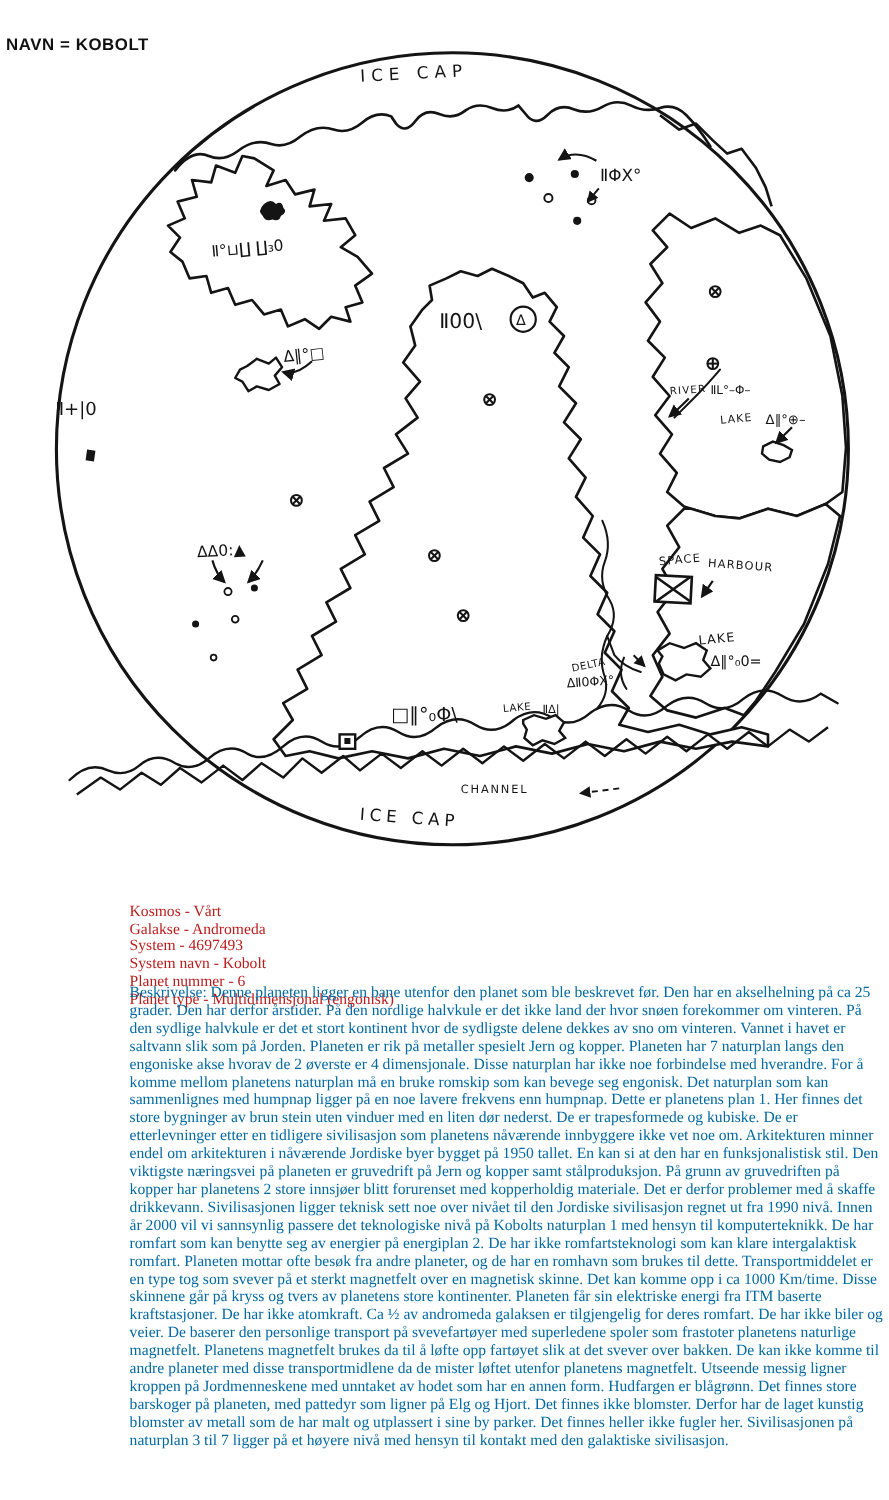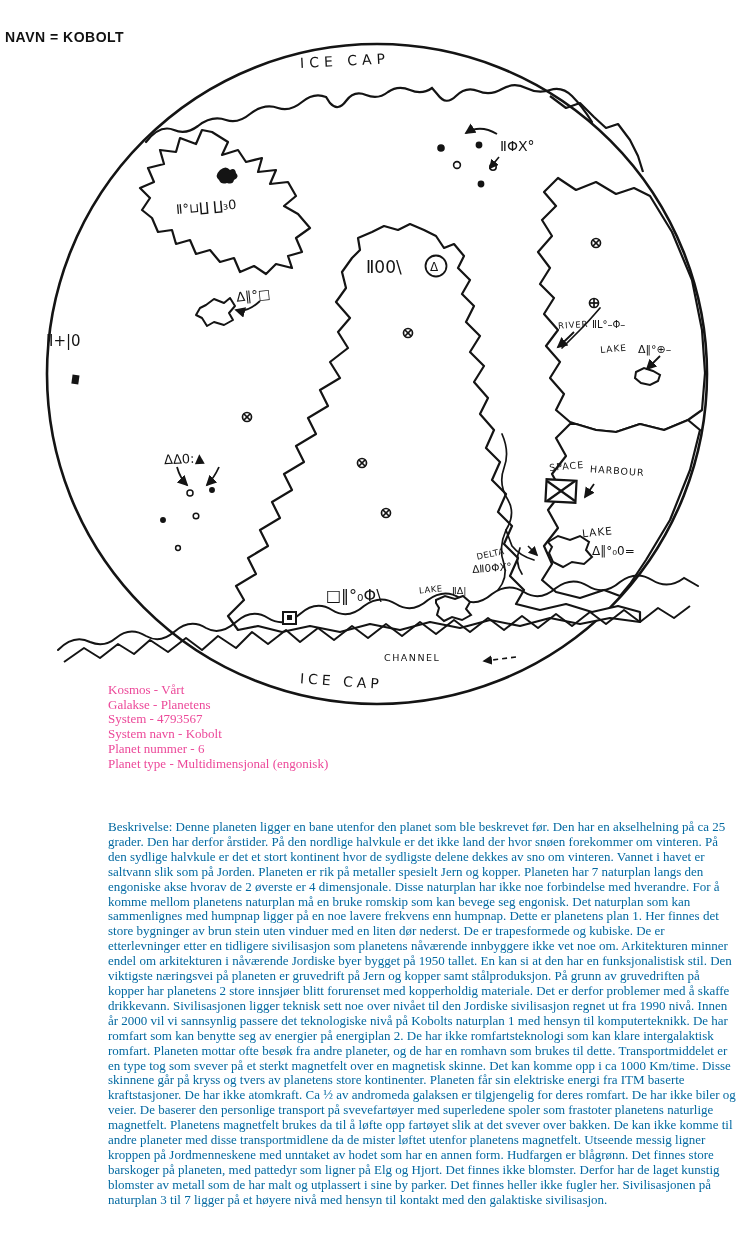--- a/index.html
+++ b/index.html
@@ -1,20 +1,20 @@
 <!DOCTYPE html>
 <html><head>
 <meta charset="utf-8">
 <style>
   html,body{margin:0;padding:0;background:#fff;}
   body{width:741px;height:1250px;position:relative;color:#111;overflow:hidden;}
   .title{position:absolute;left:5px;top:5px;font:bold 14px "Liberation Sans",sans-serif;letter-spacing:.5px;margin-top:24px;}
   .mapwrap{position:absolute;left:0;top:0;width:741px;height:710px;}
   svg text{font-family:"DejaVu Sans",sans-serif;fill:#141414;}
-  .info{position:absolute;left:108px;top:683px;font:13px/14.7px "Liberation Serif",serif;color:#ec4899;}
+  .info{position:absolute;left:108px;top:752px;font:13px/14.7px "Liberation Serif",serif;color:#b91c1c;}
   .desc{position:absolute;left:108px;top:820px;width:631px;font:13px/14.9px "Liberation Serif",serif;color:#0369a1;text-align:left;}
 </style>
 </head>
 <body>
 
 <div class="title">NAVN = KOBOLT</div>
 
 <div class="mapwrap">
 <svg width="741" height="710" viewBox="0 0 741 710">
   <defs>
@@ -148,20 +148,20 @@
   <text x="176" y="211" font-size="13" transform="rotate(-5 210 206)">Ⅱ°⊔∐ ∐₃0</text>
   <text x="236" y="299" font-size="13" transform="rotate(-6 262 294)">Δ‖°□</text>
   <text x="46" y="346" font-size="15">Ⅱ+|0</text>
   <text x="500" y="151" font-size="14">ⅡΦX°</text>
   <text x="164" y="463" font-size="13" transform="rotate(-3 190 458)">ΔΔ0:▲</text>
 </svg>
 </div>
 
 <div class="info">
   <div>Kosmos - Vårt</div>
-  <div>Galakse - Planetens</div>
-  <div>System - 4793567</div>
+  <div>Galakse - Andromeda</div>
+  <div>System - 4697493</div>
   <div>System navn - Kobolt</div>
   <div>Planet nummer - 6</div>
   <div>Planet type - Multidimensjonal (engonisk)</div>
 </div>
 
 <div class="desc">Beskrivelse: Denne planeten ligger en bane utenfor den planet som ble beskrevet før. Den har en akselhelning på ca 25 grader. Den har derfor årstider.  På den nordlige halvkule er det ikke land der hvor snøen forekommer om vinteren. På den sydlige halvkule er det et stort kontinent hvor de sydligste delene dekkes av sno om vinteren. Vannet i havet er saltvann slik som på Jorden. Planeten er rik på metaller spesielt Jern og kopper. Planeten har 7 naturplan langs den engoniske akse hvorav de 2 øverste er 4 dimensjonale.  Disse naturplan har ikke noe forbindelse med hverandre. For å komme mellom planetens naturplan må en bruke romskip som kan bevege seg engonisk.  Det naturplan som kan sammenlignes med humpnap ligger på en noe lavere frekvens enn humpnap. Dette er planetens plan 1. Her finnes det store bygninger av brun stein uten vinduer med en liten dør nederst. De er trapesformede og kubiske. De er etterlevninger etter en tidligere sivilisasjon som planetens nåværende innbyggere ikke vet noe om. Arkitekturen minner endel om arkitekturen i nåværende Jordiske byer bygget på 1950 tallet. En kan si at den har en funksjonalistisk stil. Den viktigste næringsvei på planeten er gruvedrift på Jern og kopper samt stålproduksjon. På grunn av gruvedriften på kopper har planetens 2 store innsjøer blitt forurenset med kopperholdig materiale. Det er derfor problemer med å skaffe drikkevann. Sivilisasjonen ligger teknisk sett noe over nivået til den Jordiske sivilisasjon regnet ut fra 1990 nivå. Innen år 2000 vil vi sannsynlig passere det teknologiske nivå på Kobolts naturplan 1 med hensyn til komputerteknikk. De har romfart som kan benytte seg av energier på energiplan 2. De har ikke romfartsteknologi som kan klare intergalaktisk romfart. Planeten mottar ofte besøk fra andre planeter, og de har en romhavn som brukes til dette. Transportmiddelet er en type tog som svever på et sterkt magnetfelt over en magnetisk skinne. Det kan komme opp i ca 1000 Km/time. Disse skinnene går på kryss og tvers av planetens store kontinenter. Planeten får sin elektriske energi fra ITM baserte kraftstasjoner. De har ikke atomkraft. Ca ½ av andromeda galaksen er tilgjengelig for deres romfart. De har ikke biler og veier. De baserer den personlige transport på svevefartøyer med superledene spoler som frastoter planetens naturlige magnetfelt. Planetens magnetfelt brukes da til å løfte opp fartøyet slik at det svever over bakken. De kan ikke komme til andre planeter med disse transportmidlene da de mister løftet utenfor planetens magnetfelt. Utseende messig ligner kroppen på Jordmenneskene med unntaket av hodet som har en annen form. Hudfargen er blågrønn. Det finnes store barskoger på planeten, med pattedyr som ligner på Elg og Hjort. Det finnes ikke blomster.  Derfor har de laget kunstig blomster av metall som de har malt og utplassert i sine by parker. Det finnes heller ikke fugler her.  Sivilisasjonen på naturplan 3 til 7 ligger på et høyere nivå med hensyn til kontakt med den galaktiske sivilisasjon.</div>
 
 </body></html>

